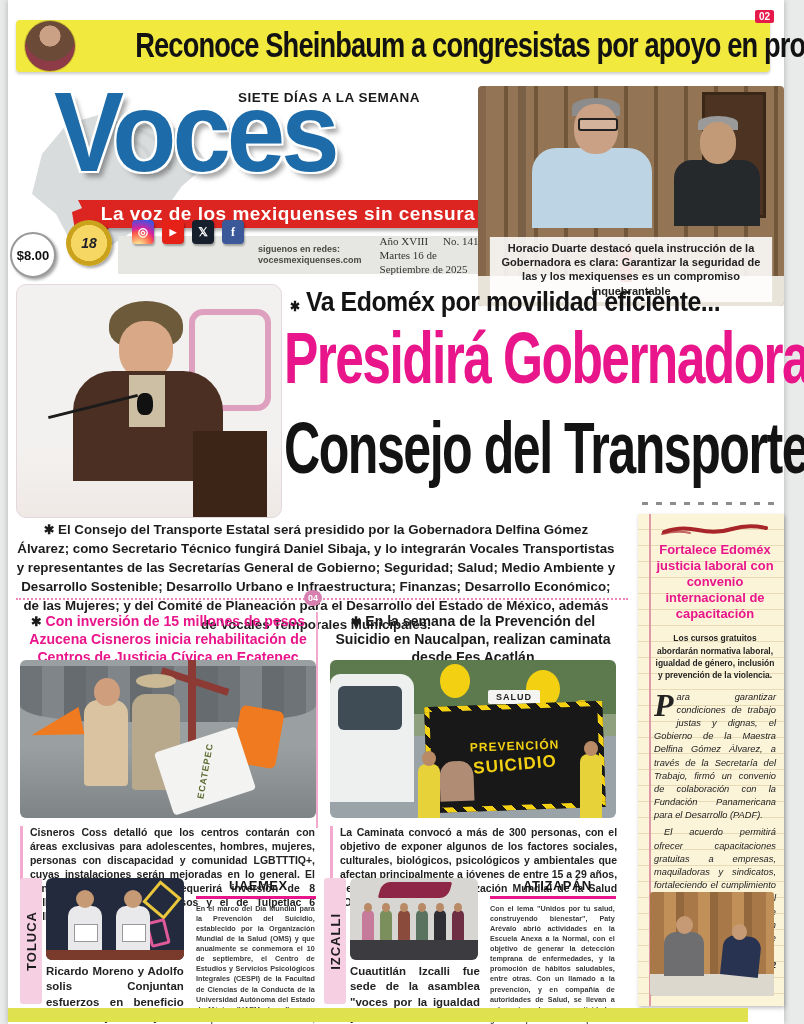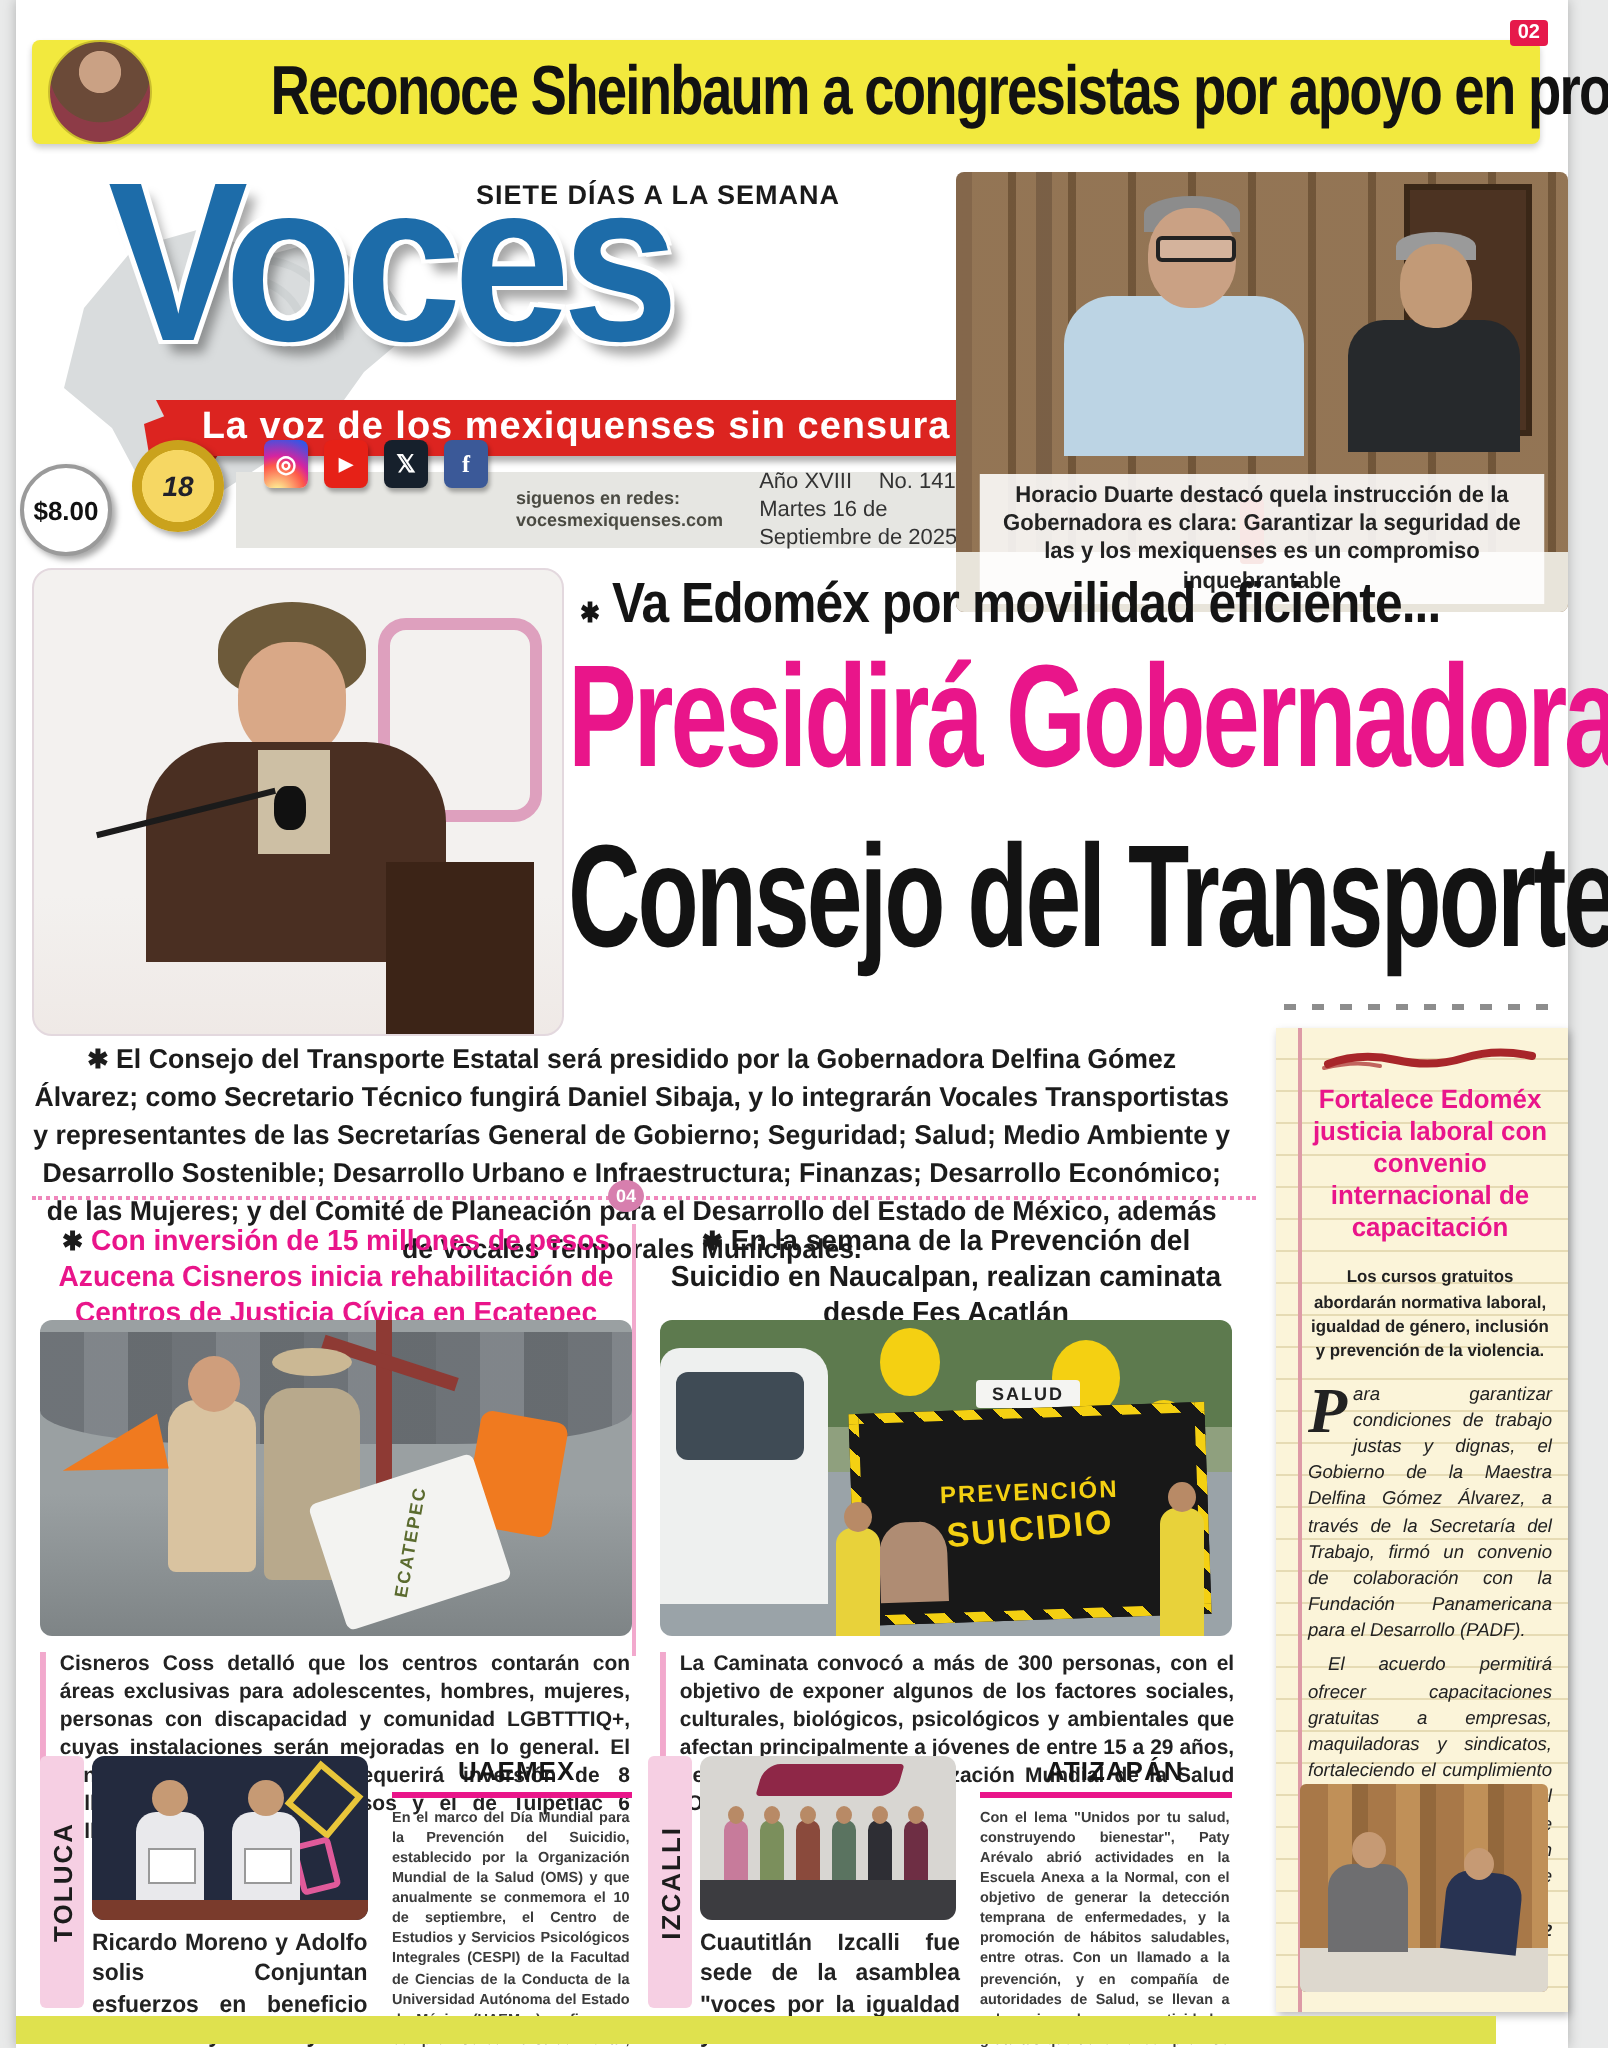--- a/index.html
+++ b/index.html
@@ -32,21 +32,21 @@
   .medal::before{left:-18px;transform:skewY(14deg);}
   .medal::after{right:-18px;transform:skewY(-14deg);}
   .infobar{left:110px;top:156px;width:366px;height:38px;background:#e6e6e2;display:flex;align-items:center;}
   .socials{position:absolute;left:14px;top:-16px;display:flex;gap:8px;}
   .soc{width:22px;height:24px;border-radius:4px;display:flex;align-items:center;justify-content:center;color:#fff;font-size:12px;font-weight:800;box-shadow:1px 2px 2px rgba(0,0,0,.3);}
   .soc-ig{background:radial-gradient(circle at 30% 110%,#fdf497 5%,#fd5949 45%,#d6249f 60%,#285aeb 95%);}
   .soc-yt{background:#e62117;font-size:9px;}
   .soc-x{background:#16202c;}
   .soc-fb{background:#3b5998;font-family:"Liberation Serif",serif;}
   .follow{margin-left:140px;font-size:9px;font-weight:700;color:#4a4a42;line-height:1.25;}
-  .edition{margin-left:18px;font-family:Liberation Sans, sans-serif;font-size:11px;color:#333;line-height:1.3;width:190px;}
+  .edition{margin-left:18px;font-family:Liberation Serif, serif;font-size:11px;color:#333;line-height:1.3;width:190px;}
   .edition .row1{display:flex;justify-content:space-between;}
 
   
   .meeting{left:470px;top:86px;width:306px;height:220px;border-radius:4px;overflow:hidden;background:linear-gradient(90deg,#7a5a3c 0 8px,#8a6946 8px 40px,#6f5236 40px 48px,#8a6946 48px 100%);}
   .meeting .wall{position:absolute;inset:0;background:repeating-linear-gradient(90deg,rgba(255,255,255,.08) 0 26px,rgba(0,0,0,.18) 26px 30px);}
   .meeting .door{position:absolute;right:18px;top:6px;width:58px;height:120px;background:#4c3322;border:3px solid #3a2717;}
   .man1-body{position:absolute;left:54px;top:62px;width:120px;height:80px;background:#bcd4e4;border-radius:24px 24px 0 0;}
   .man1-head{position:absolute;left:96px;top:18px;width:44px;height:50px;background:#caa184;border-radius:46%;}
   .man1-hair{position:absolute;left:94px;top:12px;width:48px;height:18px;background:#8c8c8c;border-radius:50% 50% 0 0;}
   .man1-glass{position:absolute;left:100px;top:32px;width:36px;height:9px;border:2px solid #222;border-radius:3px;background:rgba(255,255,255,.2);}

